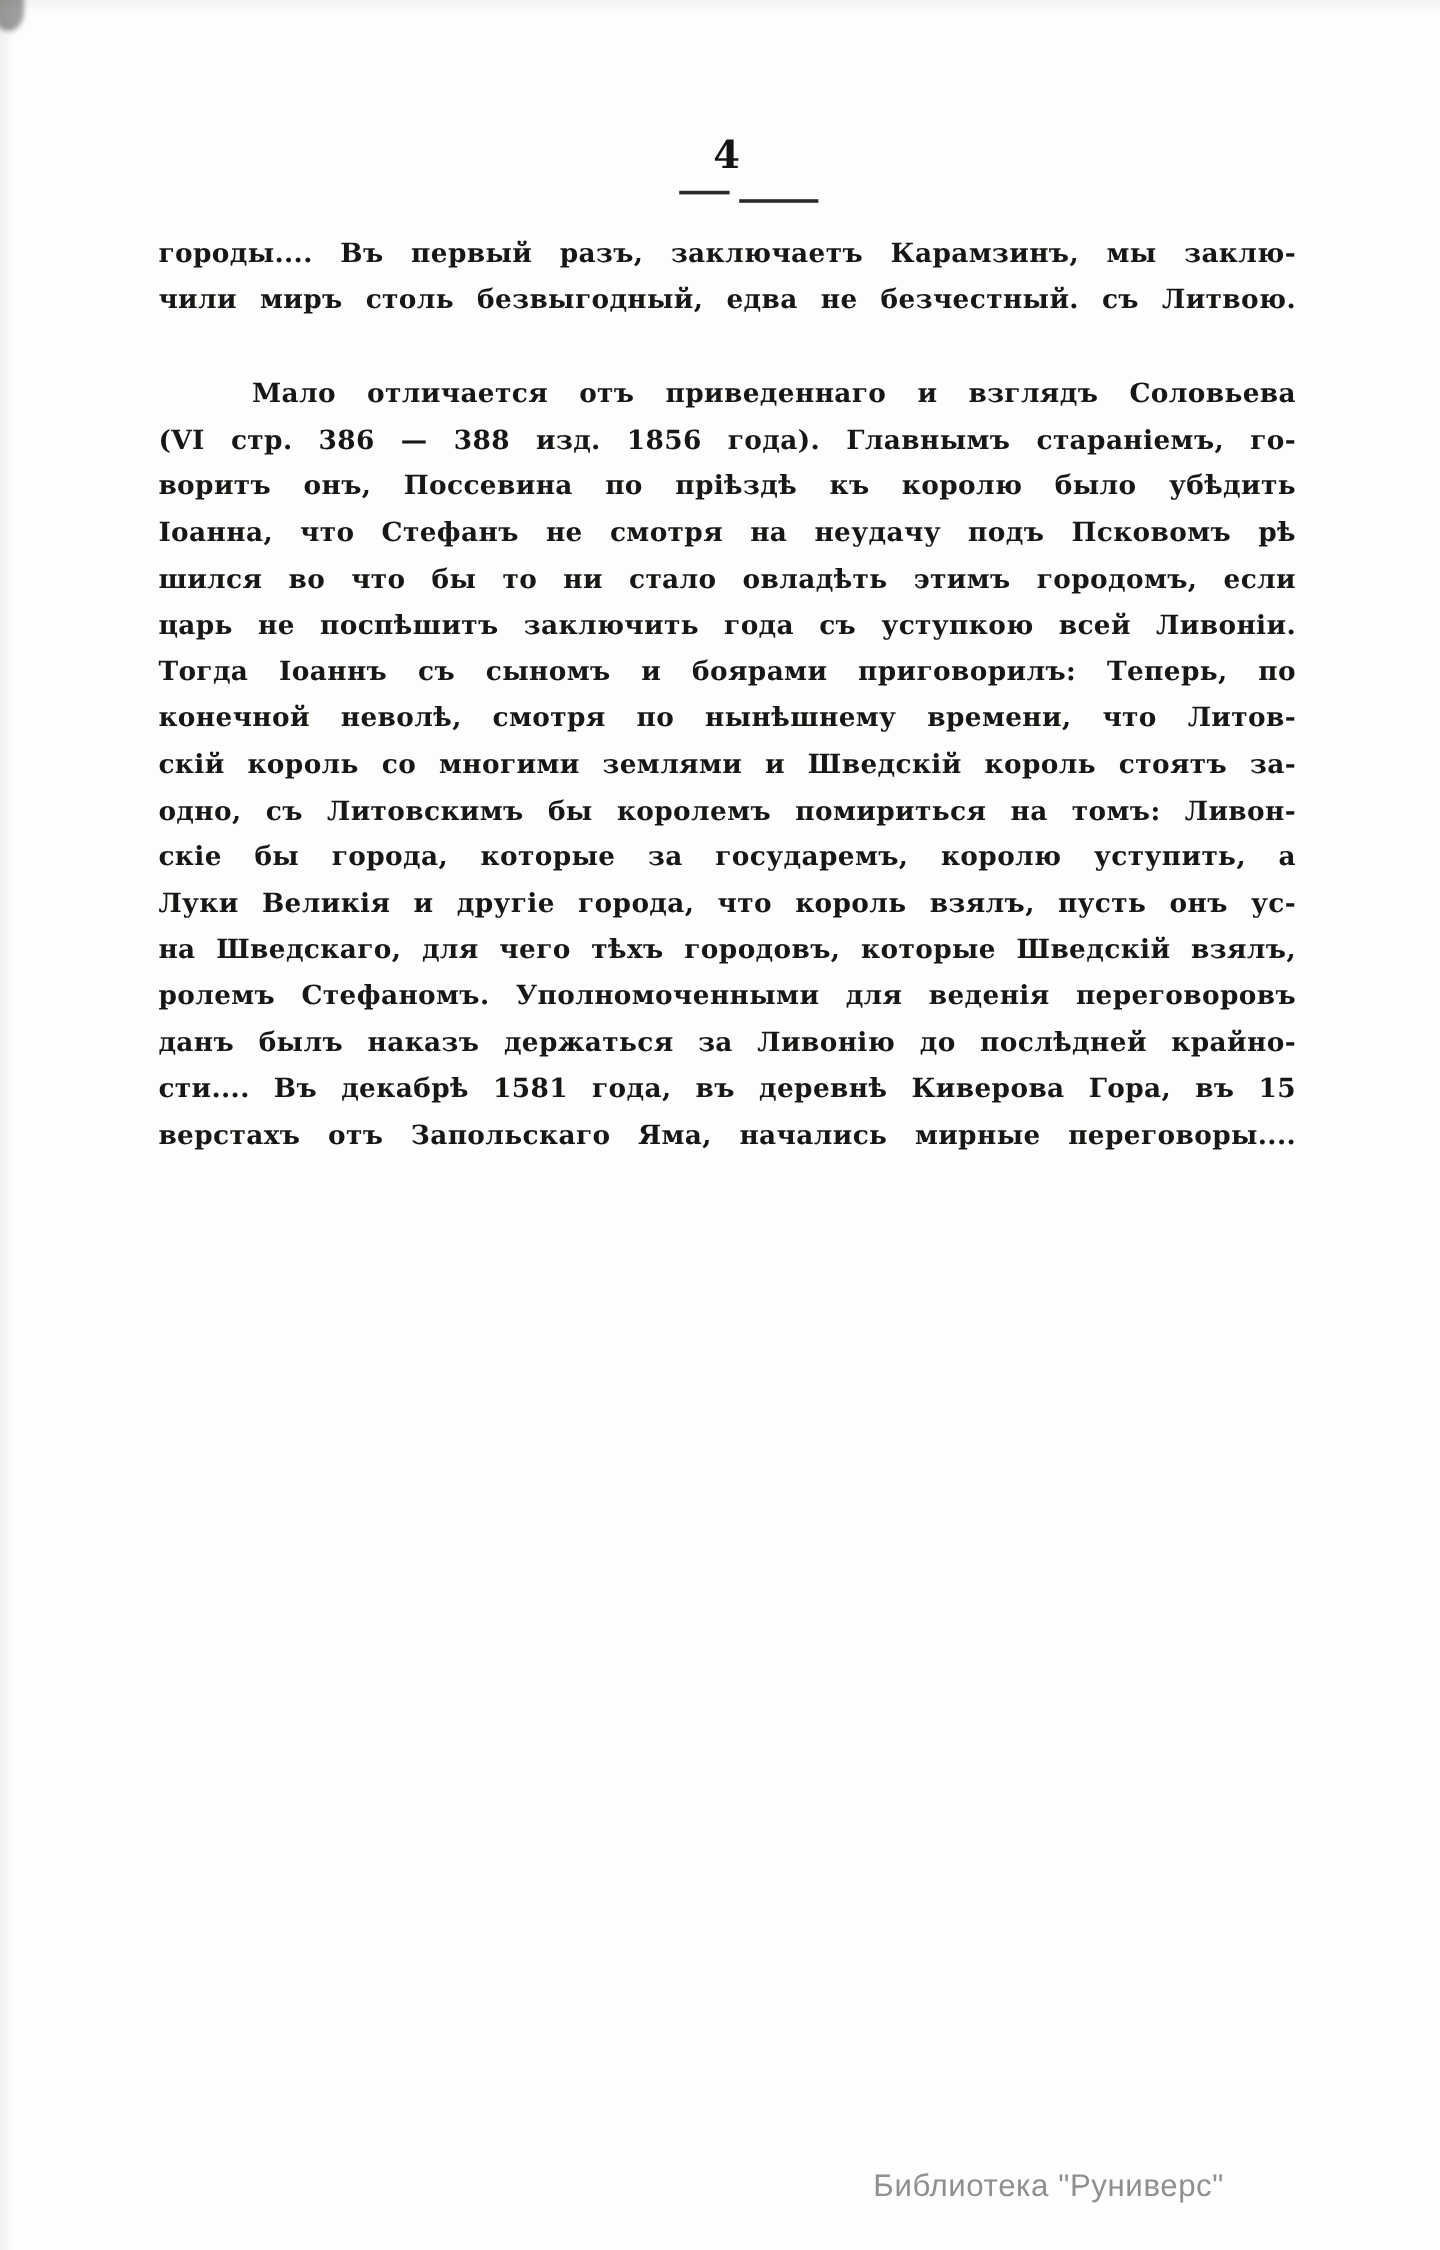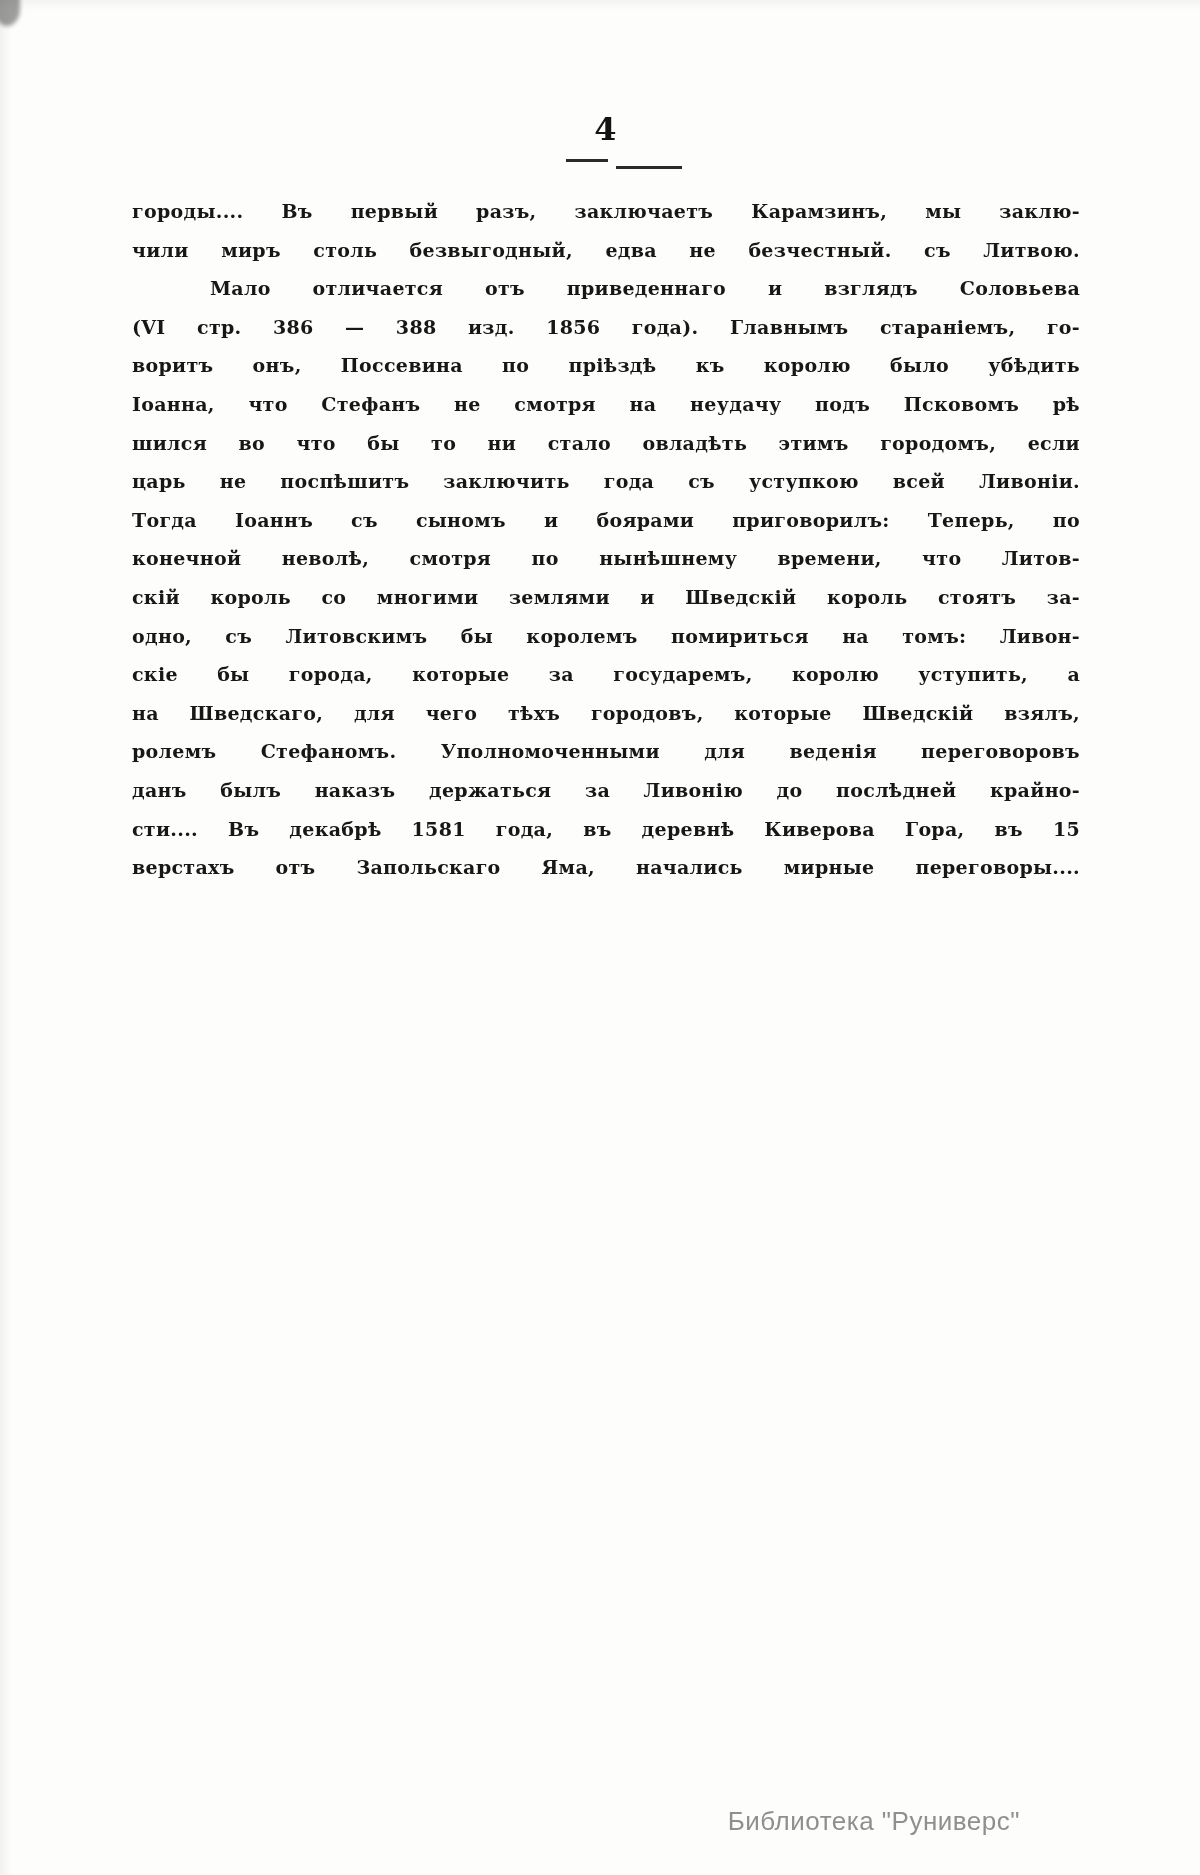--- a/index.html
+++ b/index.html
@@ -61,32 +61,33 @@
     height: 3px;
     background: #2a2a28;
   }
   .text-block {
     position: absolute;
     top: 192px;
     left: 132px;
     width: 948px;
   }
   .line {
-    font-size: 19px;
+    font-size: 22px;
     font-weight: 700;
     line-height: 38.6px;
     letter-spacing: 0.3px;
     word-spacing: 2px;
     text-align: justify;
     text-align-last: justify;
     white-space: normal;
     color: #171715;
   }
   .line.indent {
     padding-left: 78px;
+    margin-top: 40px;
   }
   .watermark {
     position: absolute;
     top: 1806px;
     left: 0;
     width: 1020px;
     text-align: right;
     font-family: "Liberation Sans", sans-serif;
     font-size: 26px;
     font-weight: 400;
@@ -111,20 +112,21 @@
       <div class="line">(VI стр. 386 — 388 изд. 1856 года). Главнымъ стараніемъ, го-</div>
       <div class="line">воритъ онъ, Поссевина по пріѣздѣ къ королю было убѣдить</div>
       <div class="line">Іоанна, что Стефанъ не смотря на неудачу подъ Псковомъ рѣ</div>
       <div class="line">шился во что бы то ни стало овладѣть этимъ городомъ, если</div>
       <div class="line">царь не поспѣшитъ заключить года съ уступкою всей Ливоніи.</div>
       <div class="line">Тогда Іоаннъ съ сыномъ и боярами приговорилъ: Теперь, по</div>
       <div class="line">конечной неволѣ, смотря по нынѣшнему времени, что Литов-</div>
       <div class="line">скій король со многими землями и Шведскій король стоятъ за-</div>
       <div class="line">одно, съ Литовскимъ бы королемъ помириться на томъ: Ливон-</div>
       <div class="line">скіе бы города, которые за государемъ, королю уступить, а</div>
+      <div class="line">Луки Великія и другіе города, что король взялъ, пусть онъ ус-</div>
       <div class="line">на Шведскаго, для чего тѣхъ городовъ, которые Шведскій взялъ,</div>
       <div class="line">ролемъ Стефаномъ. Уполномоченными для веденія переговоровъ</div>
       <div class="line">данъ былъ наказъ держаться за Ливонію до послѣдней крайно-</div>
       <div class="line">сти.... Въ декабрѣ 1581 года, въ деревнѣ Киверова Гора, въ 15</div>
       <div class="line">верстахъ отъ Запольскаго Яма, начались мирные переговоры....</div>
     </div>
 
   <div class="watermark">Библиотека "Руниверс"</div>
 </div>
 

